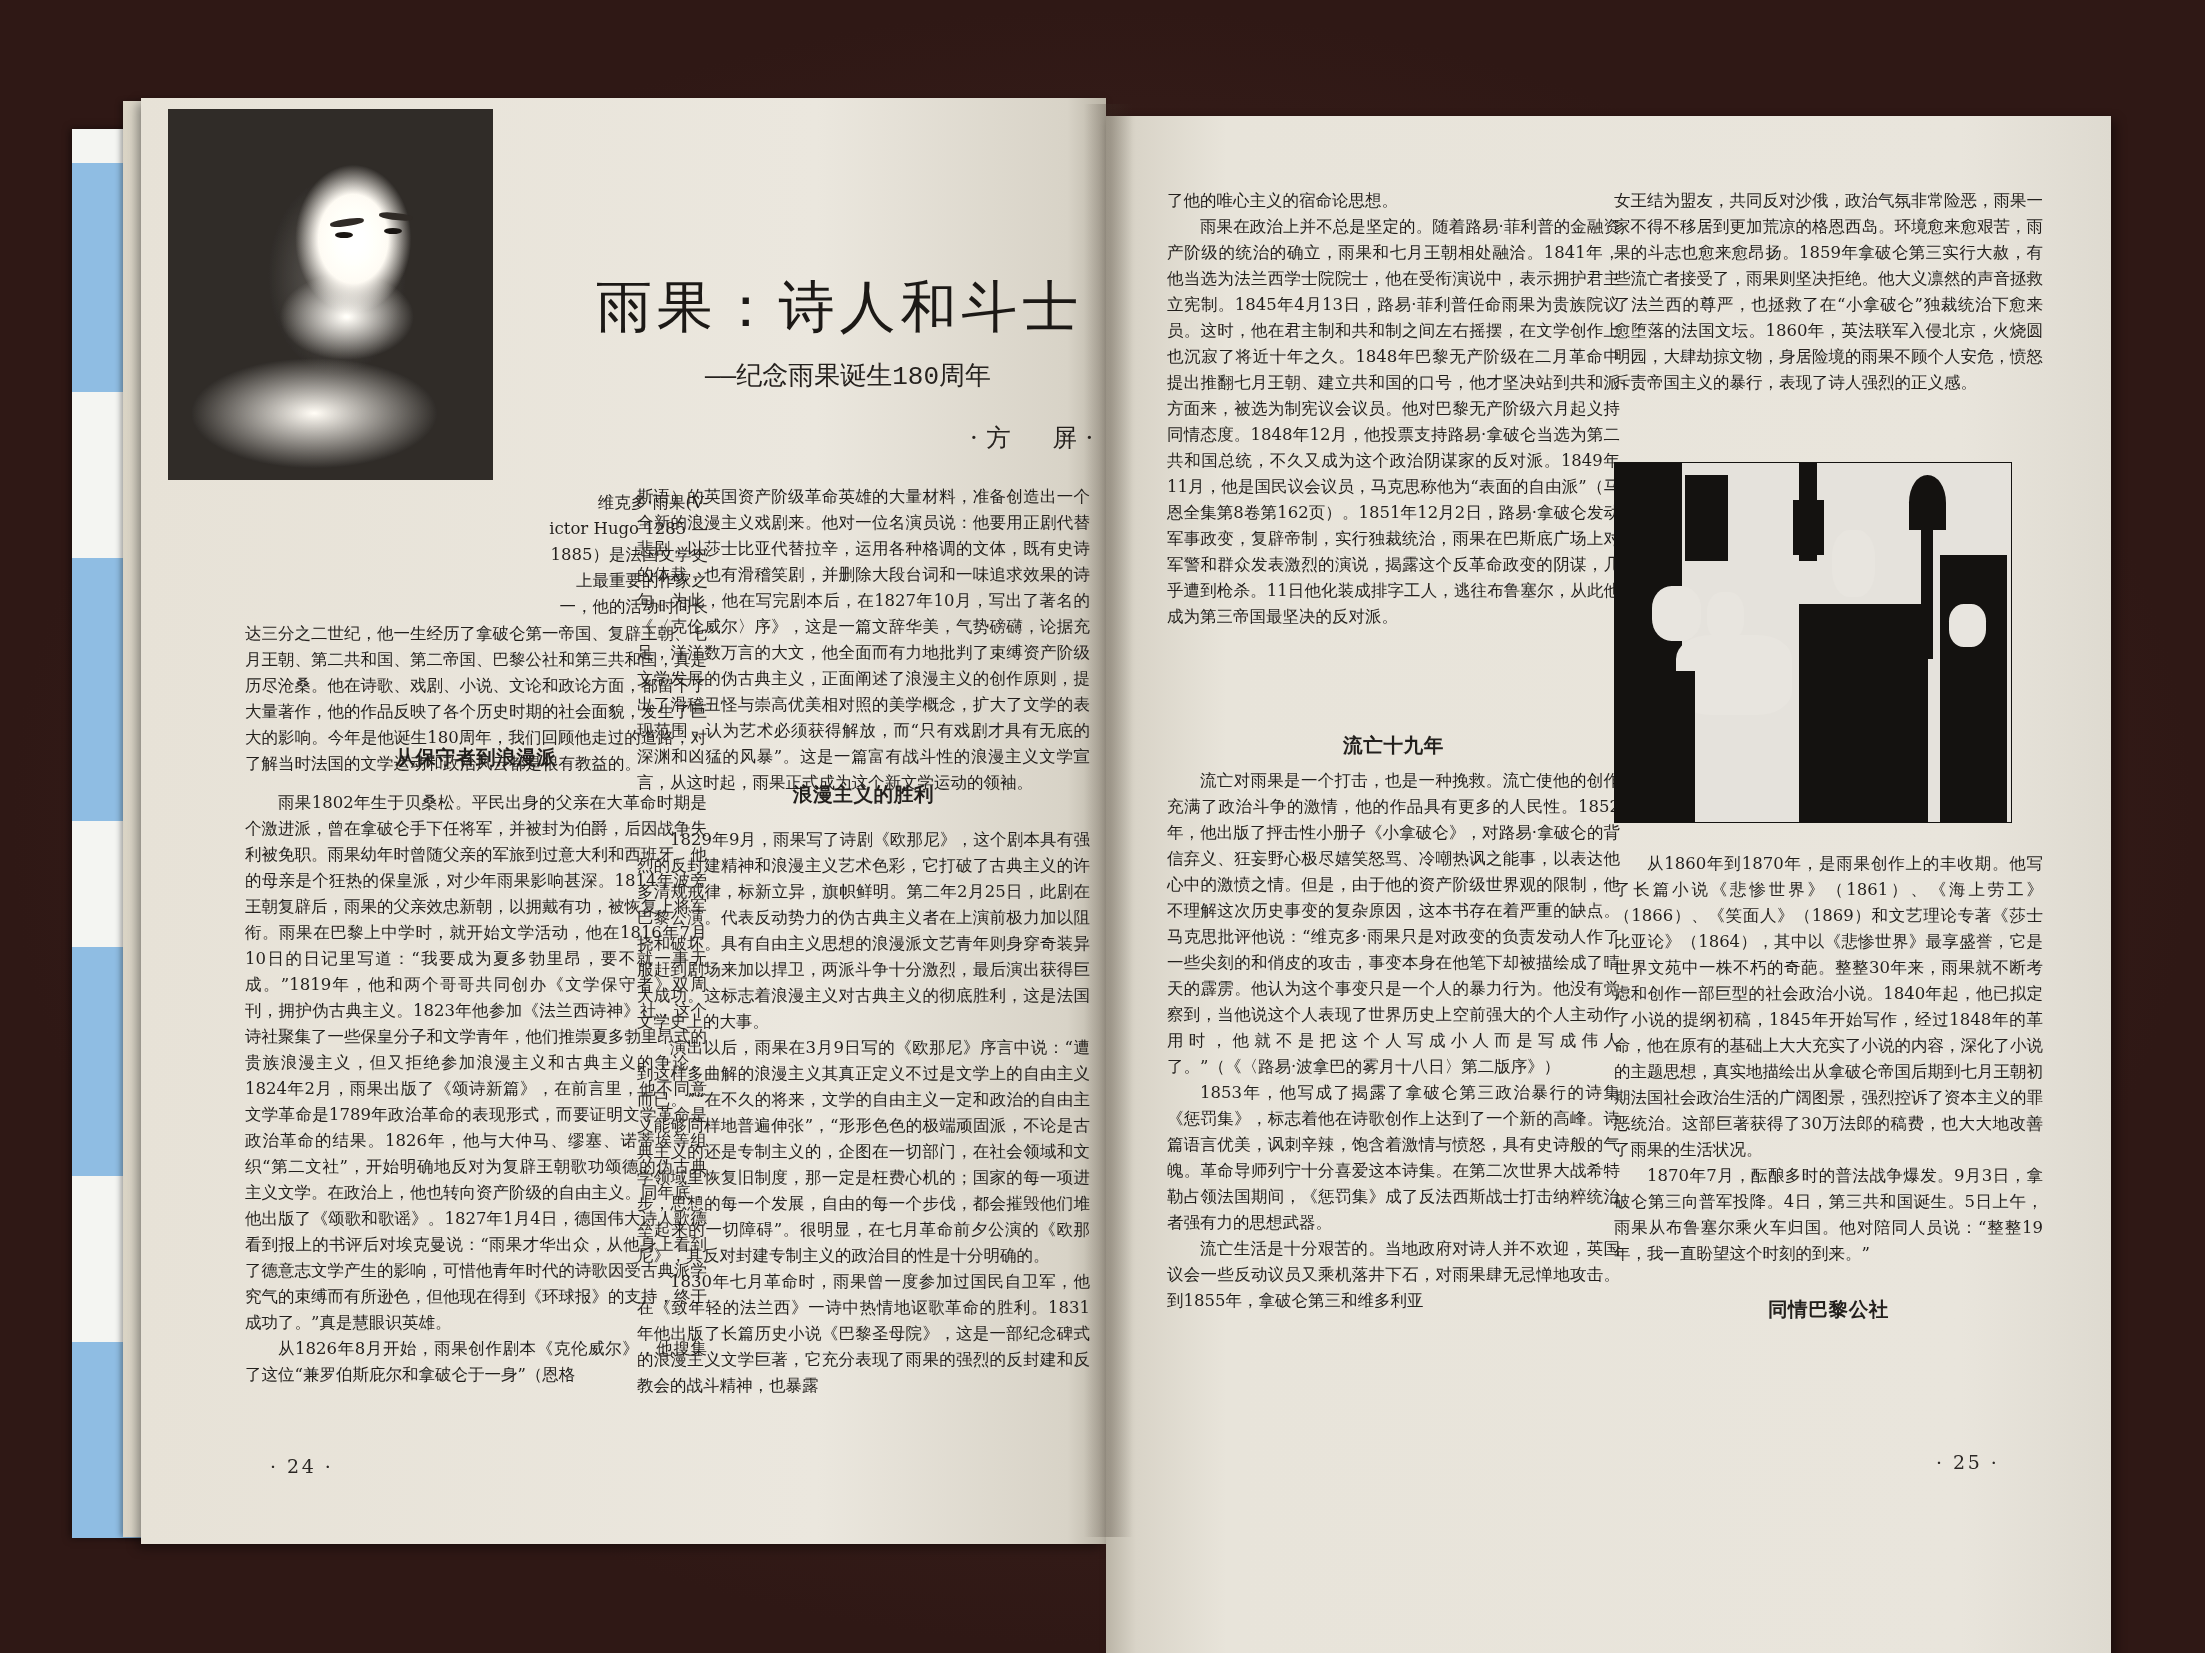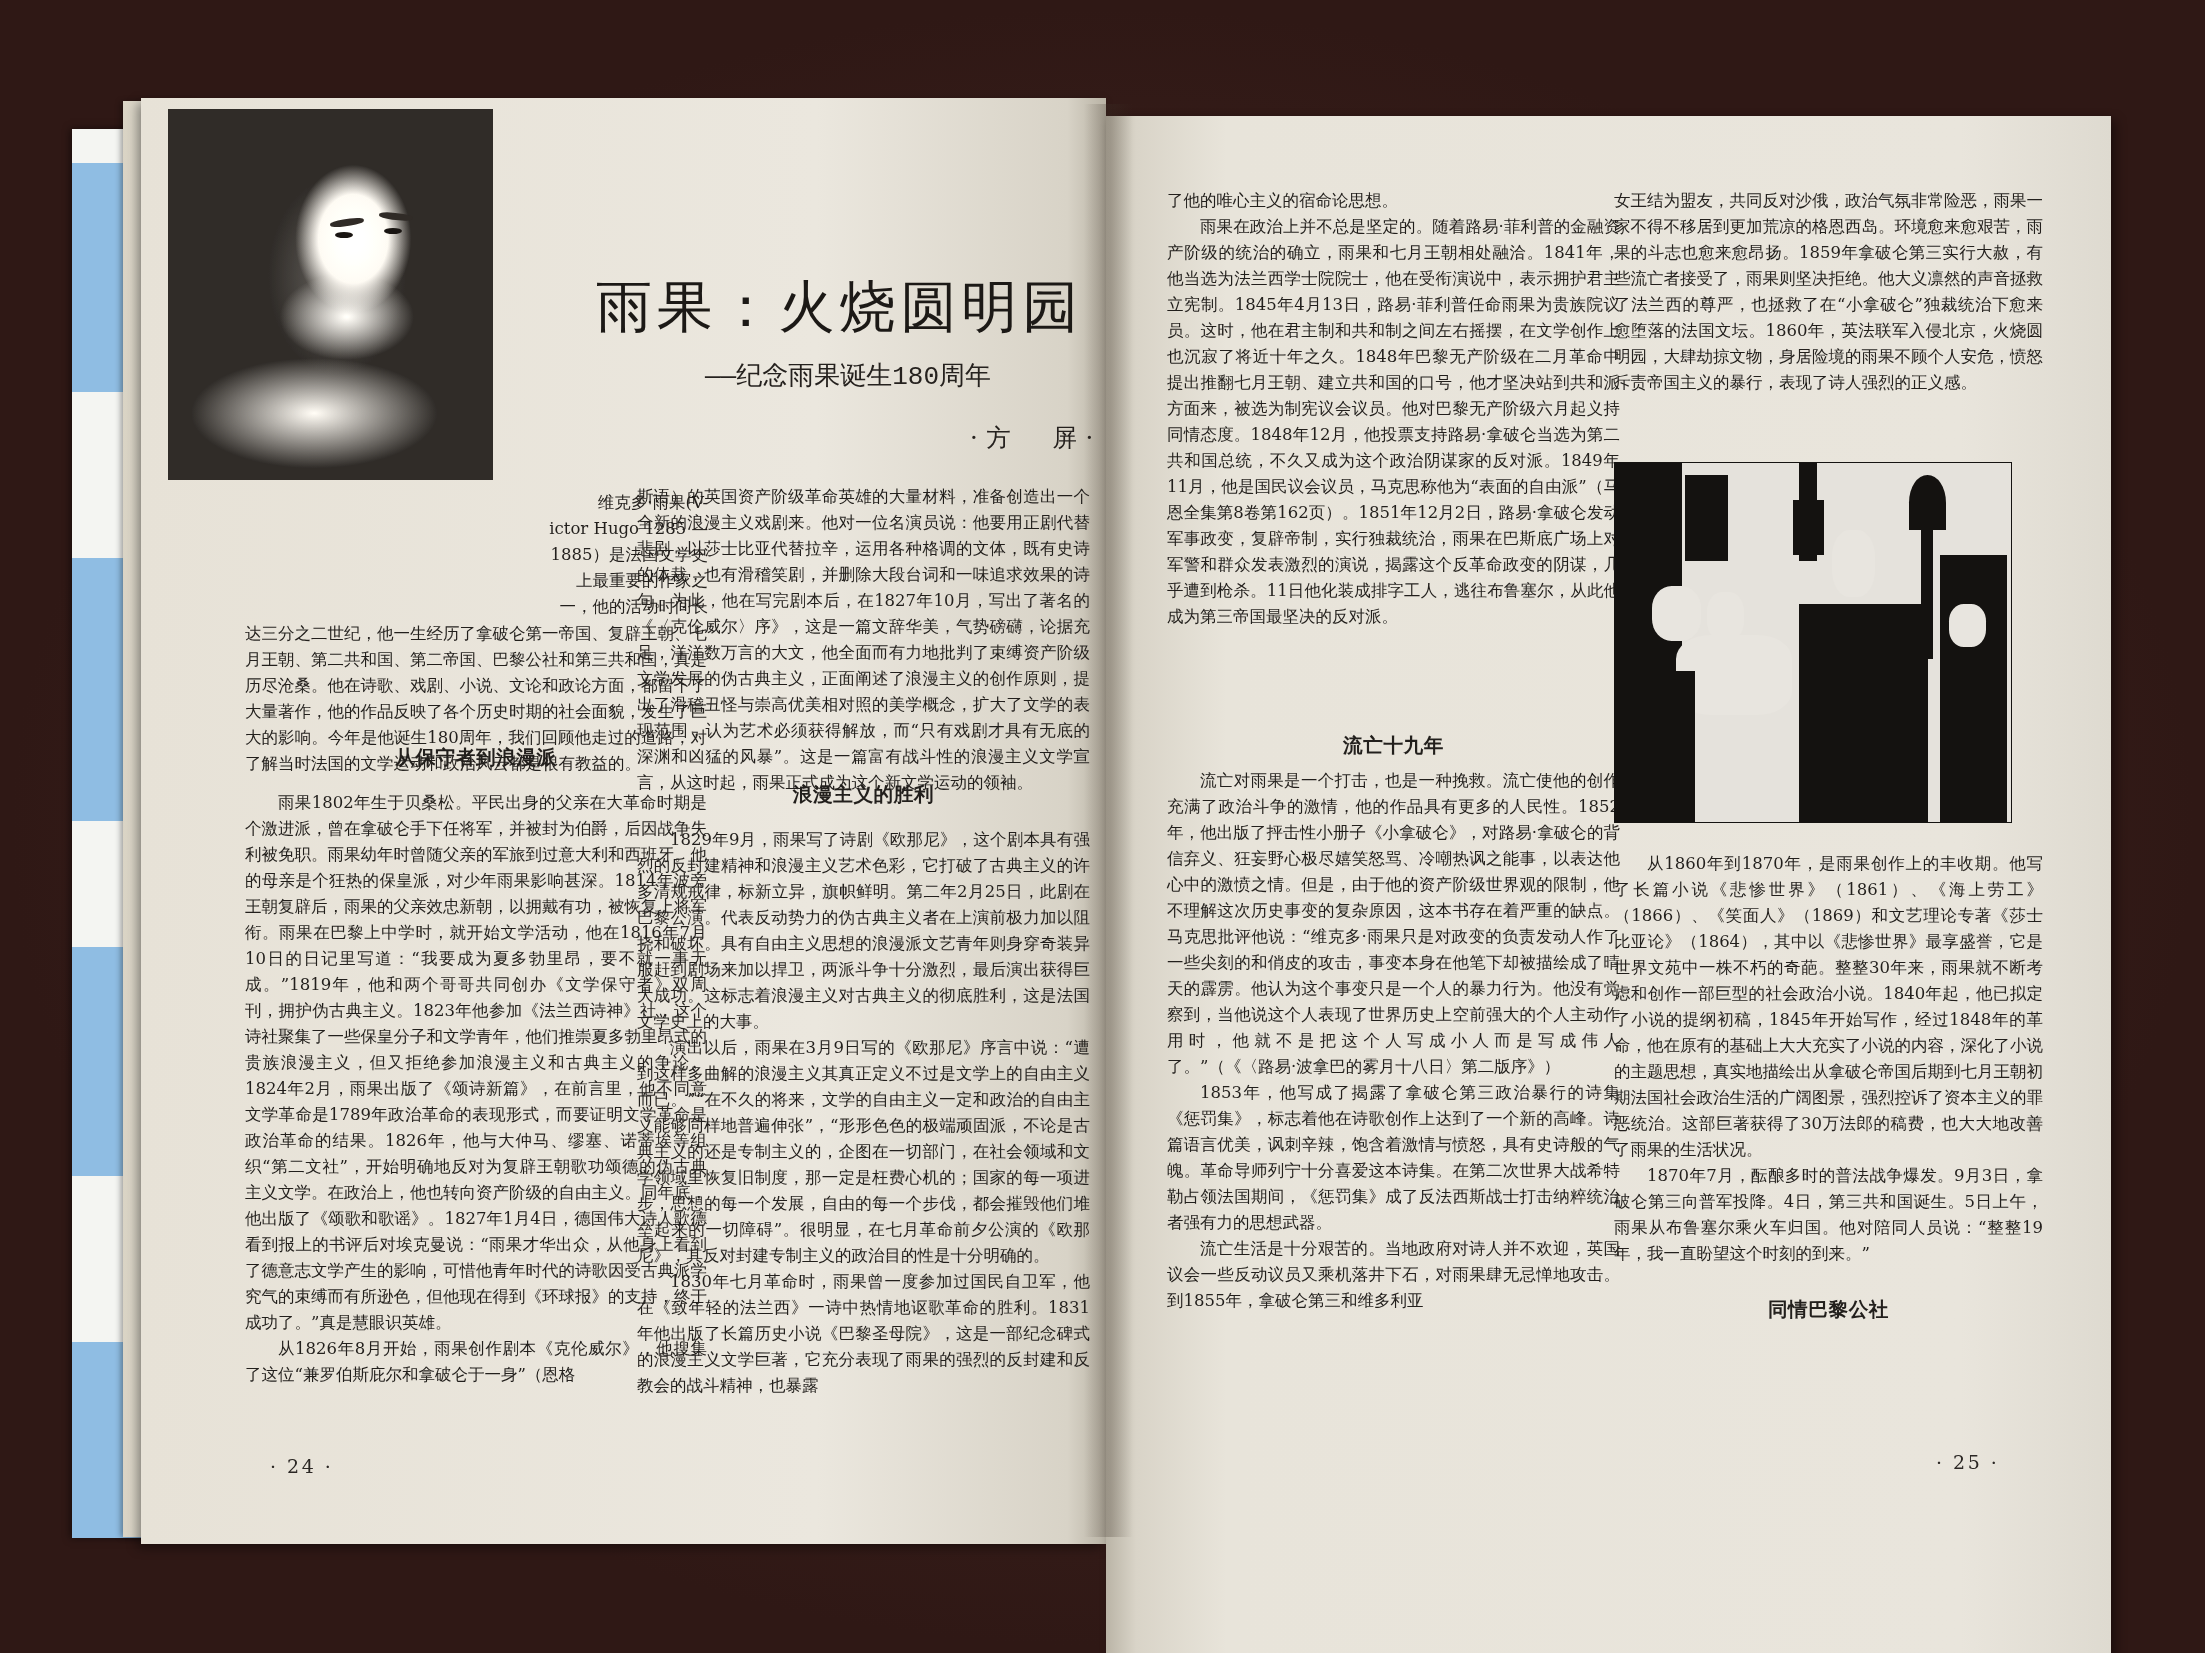--- a/index.html
+++ b/index.html
@@ -97,21 +97,21 @@
 <div class="page-stack"></div>
 
 <div class="page page-left">
   <div class="portrait">
     <div class="brow" style="left:162px;top:110px;transform:rotate(-8deg)"></div>
     <div class="brow" style="left:211px;top:104px;transform:rotate(6deg)"></div>
     <div class="eye" style="left:167px;top:123px"></div>
     <div class="eye" style="left:216px;top:119px"></div>
   </div>
 
-  <div class="title">雨果：火烧圆明园</div>
+  <div class="title">雨果：诗人和斗士</div>
   <div class="subtitle">——纪念雨果诞生180周年</div>
   <div class="author">·方　屏·</div>
 
   <div class="txt" style="left:368px;top:392px;width:199px;text-align:right;">
     <div style="text-align:right">维克多·雨果(V-</div>
     <div>ictor Hugo 1285 —</div>
     <div>1885）是法国文学史</div>
     <div>上最重要的作家之</div>
     <div>一，他的活动时间长</div>
   </div>

